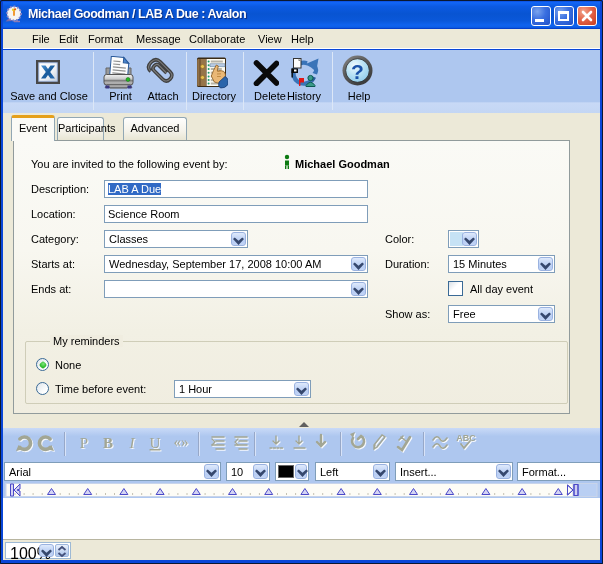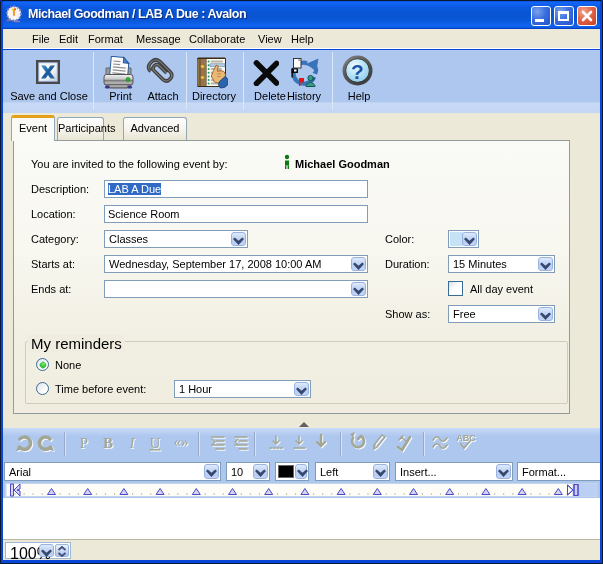--- a/index.html
+++ b/index.html
@@ -49,21 +49,21 @@
 .frm { position:absolute; font-size:11px; color:#000; white-space:nowrap; }
 .inp { position:absolute; height:18px; background:#fff; border:1px solid #7f9db9; font-size:11px; padding:2px 3px 0 3px; white-space:nowrap; }
 .sel { position:absolute; height:18px; background:#fff; border:1px solid #7f9db9; font-size:11px; }
 .sel .tx { position:absolute; left:4px; top:2px; white-space:nowrap; }
 .arbtn { position:absolute; right:1px; top:1px; bottom:1px; width:15px;
   background:linear-gradient(180deg,#dfeafc 0%,#c8d9f7 35%,#b9cef4 75%,#c5d6f6 100%);
   border:1px solid #9ab2e0; border-radius:3px; }
 .arbtn:after { content:""; position:absolute; left:1px; top:4px; width:11px; height:8px;
   background:#36486e; clip-path:polygon(0 24%,16% 6%,50% 48%,84% 6%,100% 24%,50% 100%); }
 .grp { position:absolute; border:1px solid #cfcdb8; border-radius:2px; }
-.grp .cap { position:absolute; left:2px; top:-7px; background:#f0ede0; padding:0 3px; font-size:15px; }
+.grp .cap { position:absolute; left:24px; top:-7px; background:#f0ede0; padding:0 3px; font-size:11px; }
 .radio { position:absolute; width:13px; height:13px; border-radius:50%; border:1.5px solid #3a6a96; background:linear-gradient(135deg,#dde4ea 0%,#fdfefe 70%); }
 .radio.on:after { content:""; position:absolute; left:2.5px; top:2.5px; width:6px; height:6px; background:radial-gradient(circle at 40% 35%,#7fe37f 0%,#2fbf2f 60%,#1f9a1f 100%); transform:rotate(45deg); border-radius:2px; }
 .chk { position:absolute; width:15px; height:15px; border:1.5px solid #3a6a96; background:linear-gradient(135deg,#d8dfe6 0%,#fff 45%); }
 
 
 .fmtbar { position:absolute; left:3px; top:428px; width:597px; height:33px;
   background:linear-gradient(180deg,#c9daf7 0%,#aec7ef 25%,#aec7ef 100%); }
 .ddrow { position:absolute; left:3px; top:461px; width:597px; height:22px; background:#aec7ef; }
 .dd { position:absolute; top:1px; height:19px; background:#fff; border:1px solid #7f9db9; font-size:11px; }
 .dd .tx { position:absolute; left:4px; top:3px; white-space:nowrap; }

